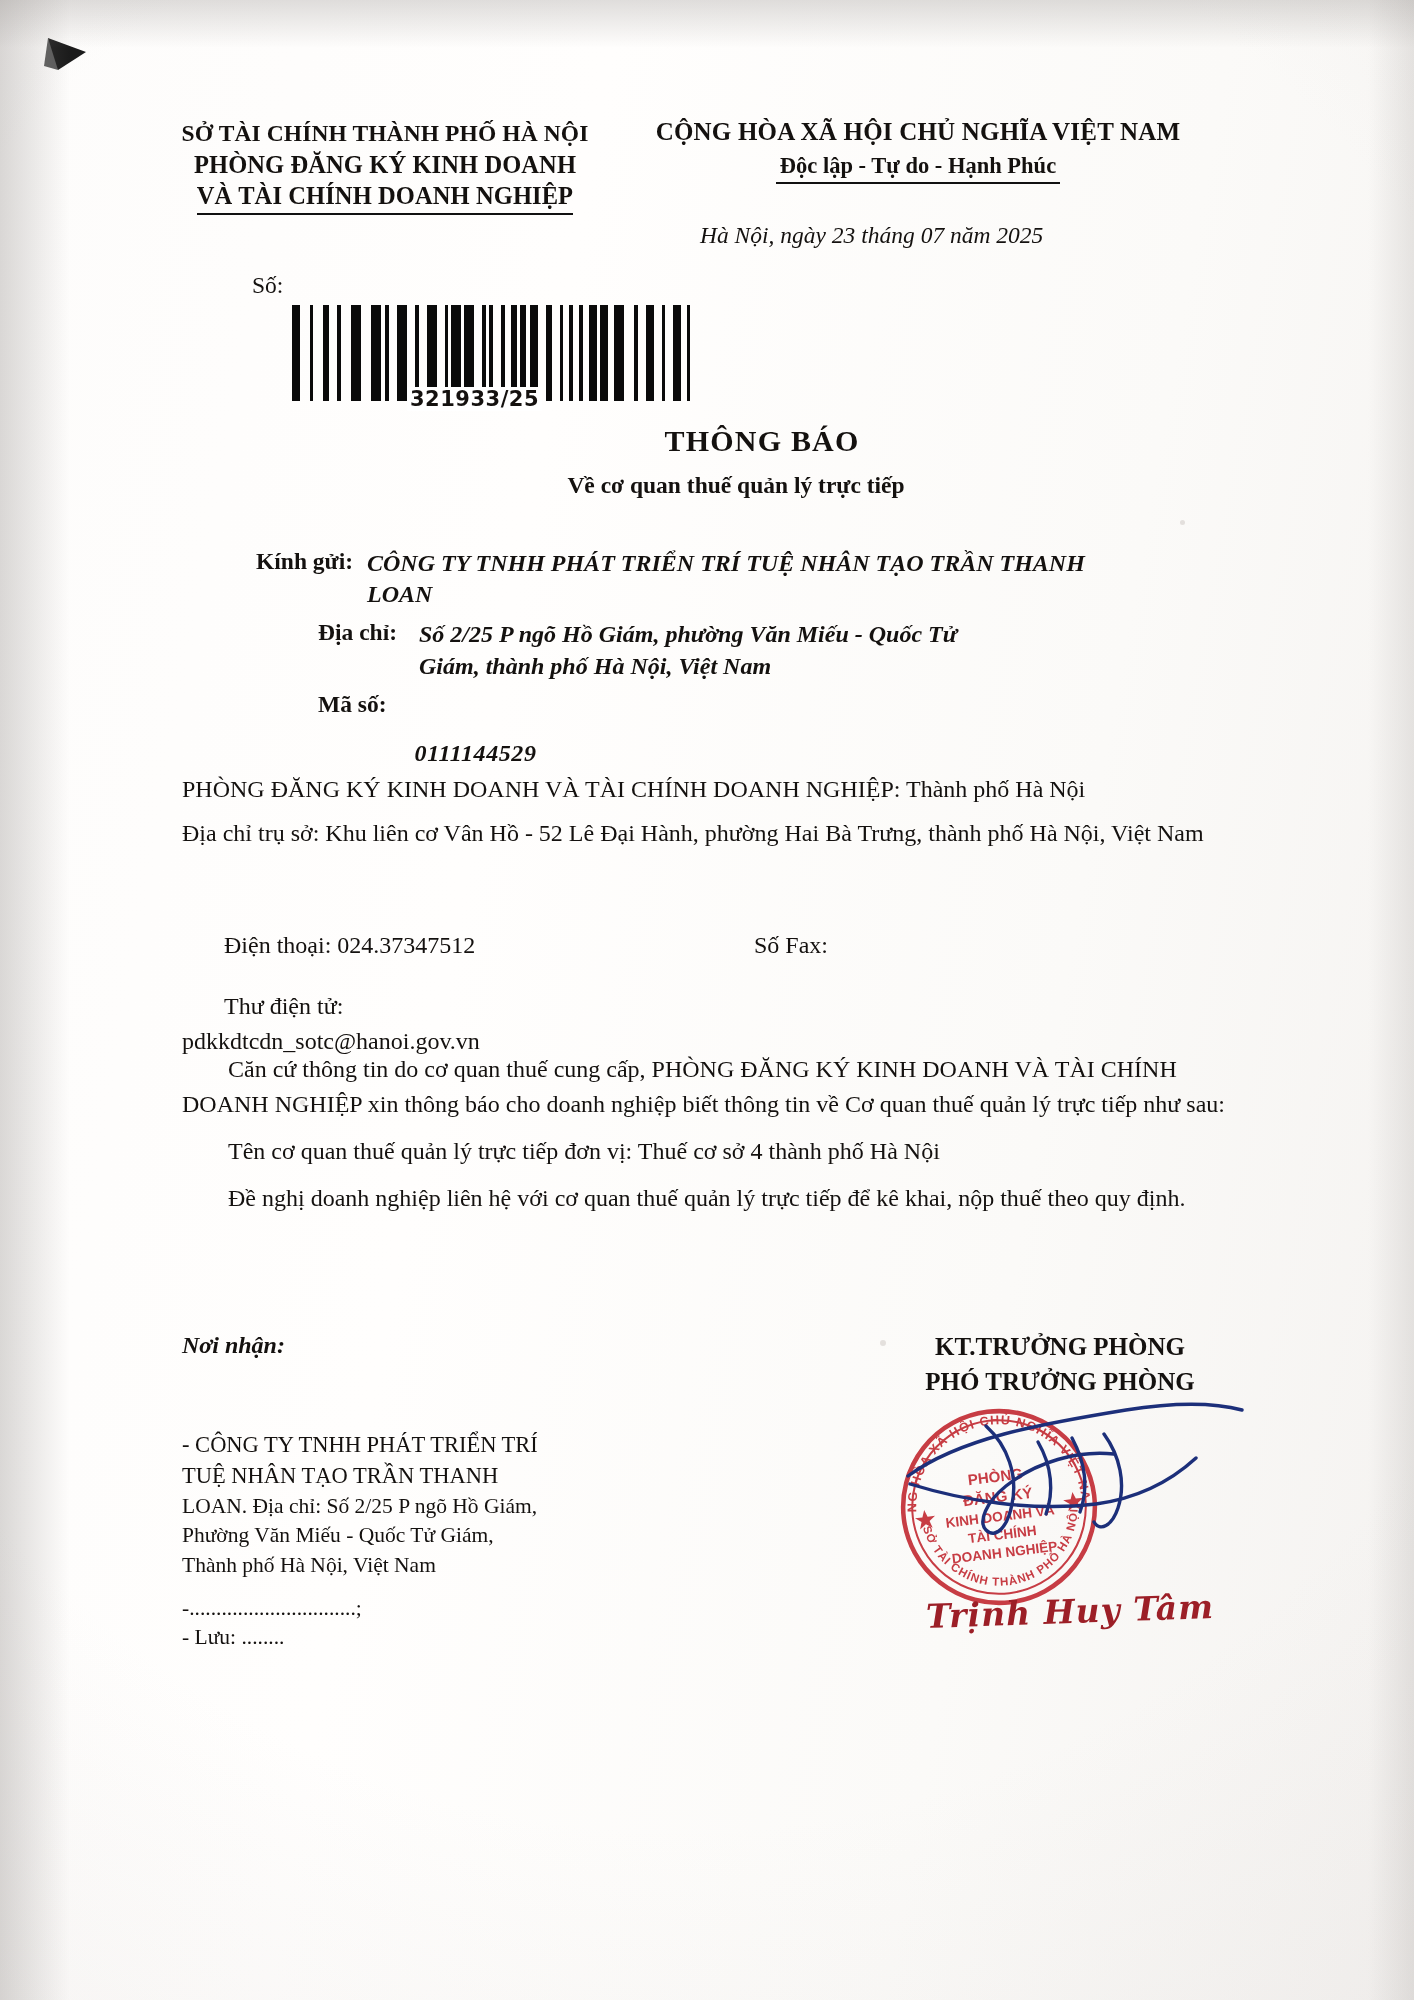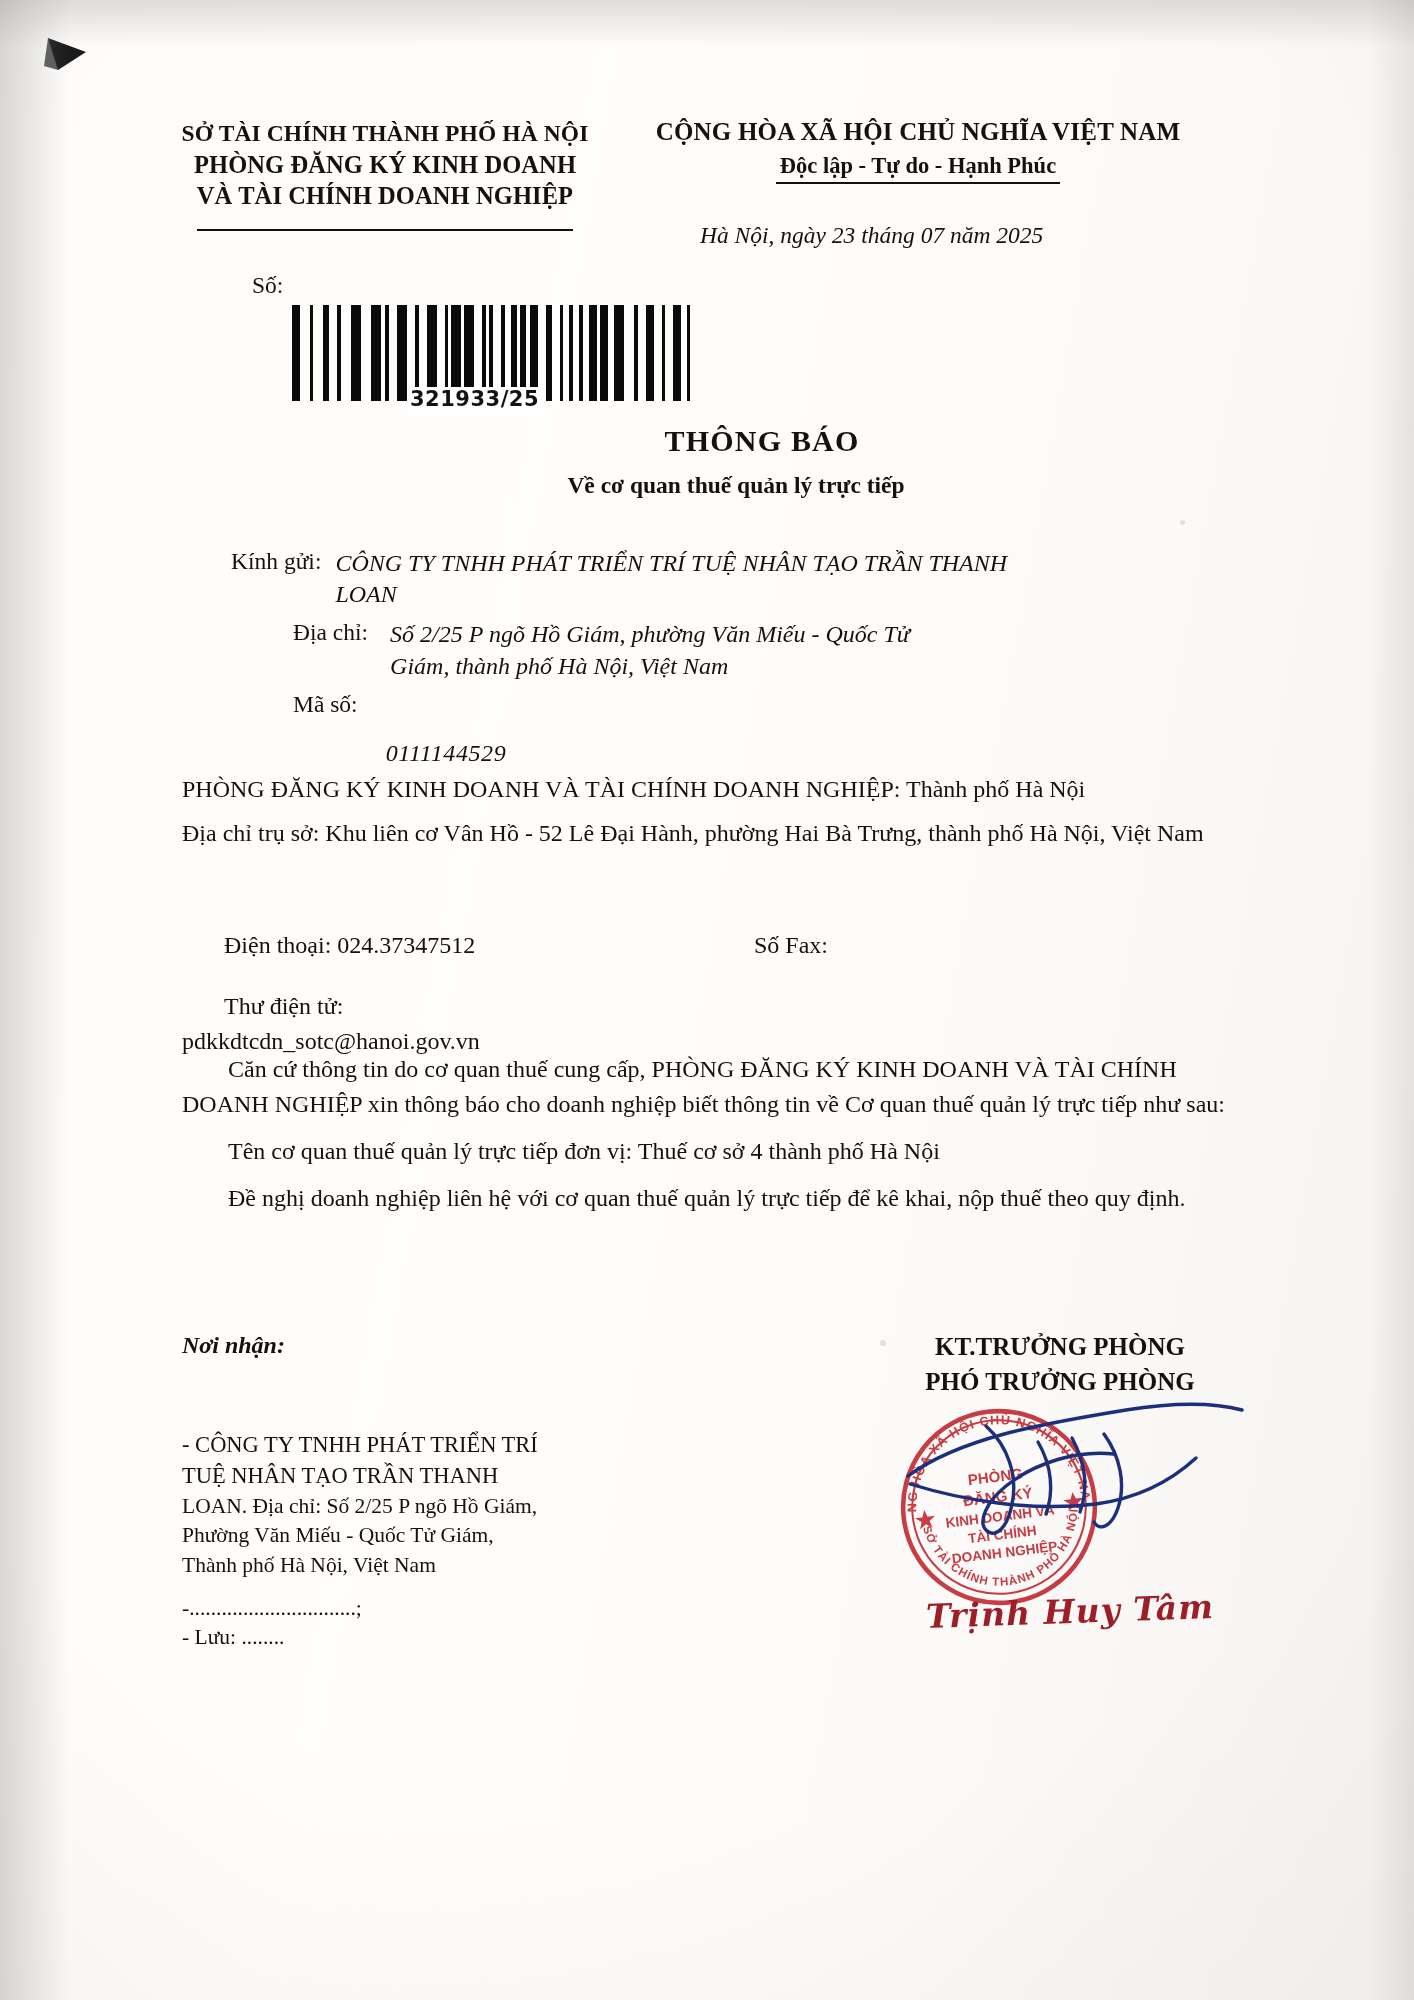--- a/index.html
+++ b/index.html
@@ -75,21 +75,21 @@
     text-align: center;
     font-weight: bold;
     font-size: 24.5px;
     line-height: 1.30;
     letter-spacing: 0.1px;
   }
   .org-line1 { font-size: 23.5px; }
   .org-underline {
     display: inline-block;
     border-bottom: 2.4px solid #111;
-    padding-bottom: 17px;
+    padding-bottom: 1px;
   }
   .nation-block {
     width: 560px;
     margin-left: 18px;
     text-align: center;
   }
   .nation-line1 {
     font-weight: bold;
     font-size: 25px;
     letter-spacing: 0.2px;
@@ -165,23 +165,24 @@
     top: 472px;
     text-align: center;
     font-weight: bold;
     font-size: 23.5px;
     padding-left: 58px;
   }
 
   
   .recipient {
     position: absolute;
-    left: 231px;
+    left: 256px;
     top: 548px;
     width: 920px;
+    font-weight: bold;
   }
   .rcp-row {
     display: flex;
     align-items: flex-start;
     margin-bottom: 9px;
   }
   .rcp-label {
     font-size: 23.5px;
     white-space: nowrap;
     flex: 0 0 auto;

